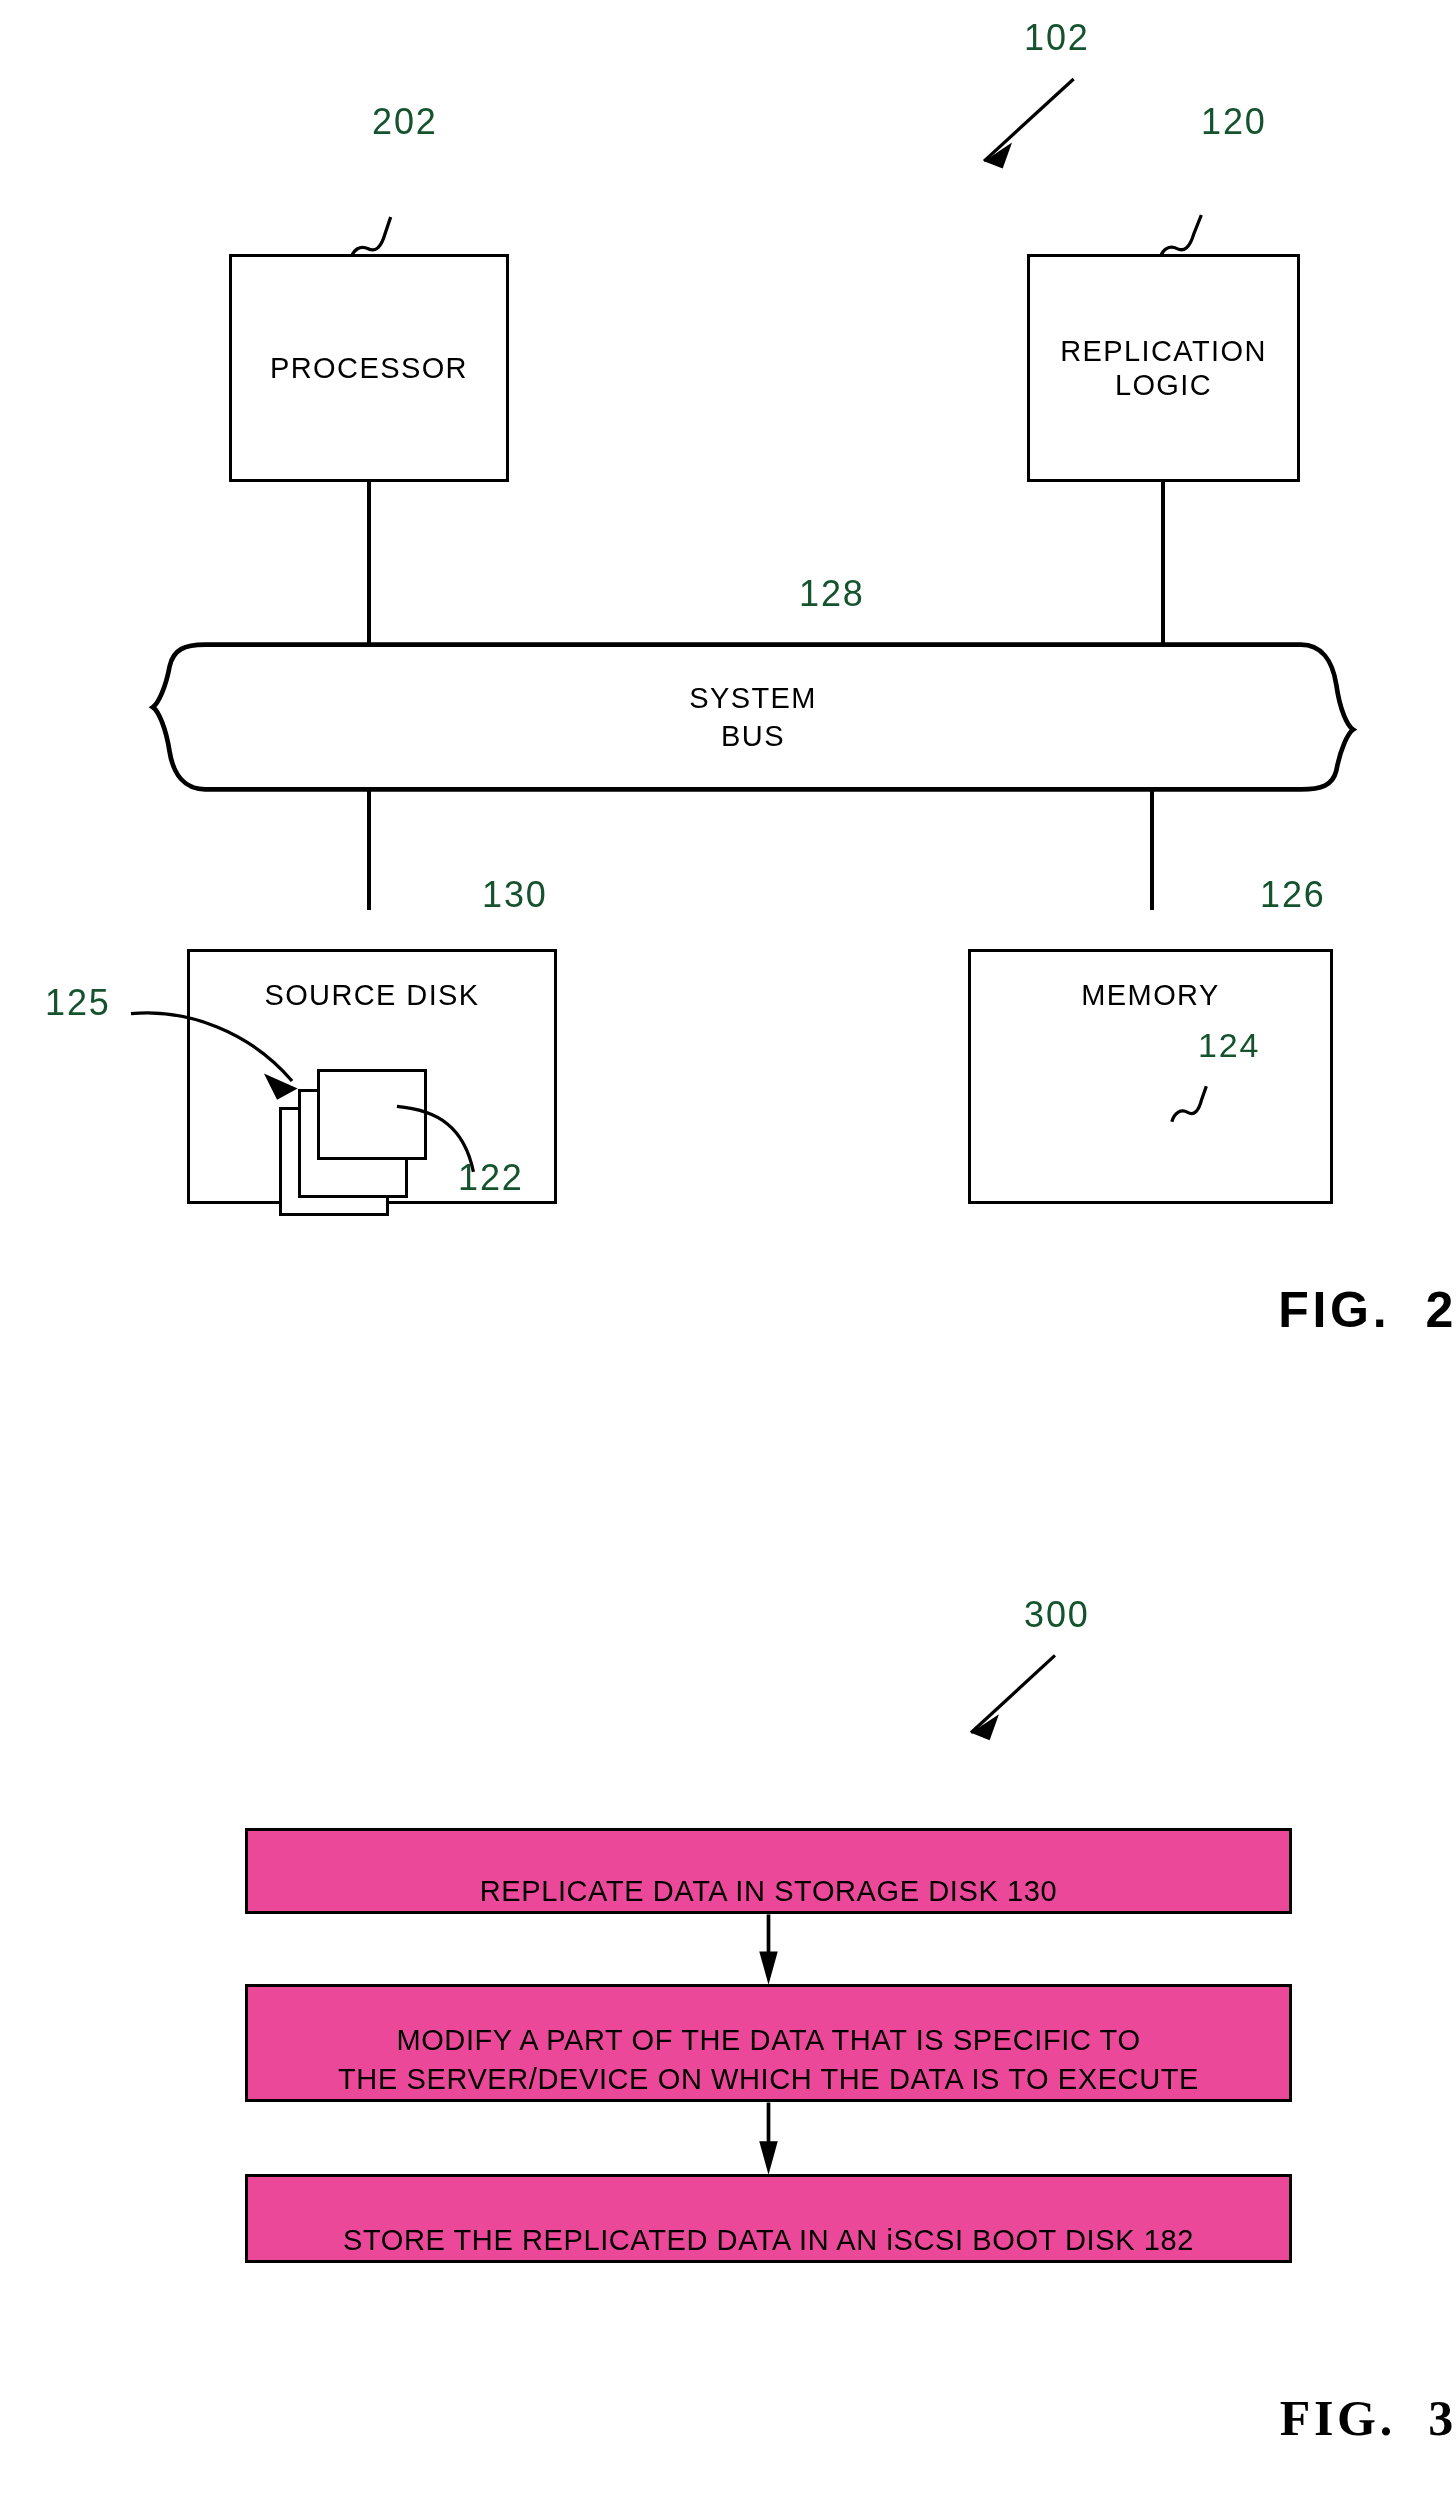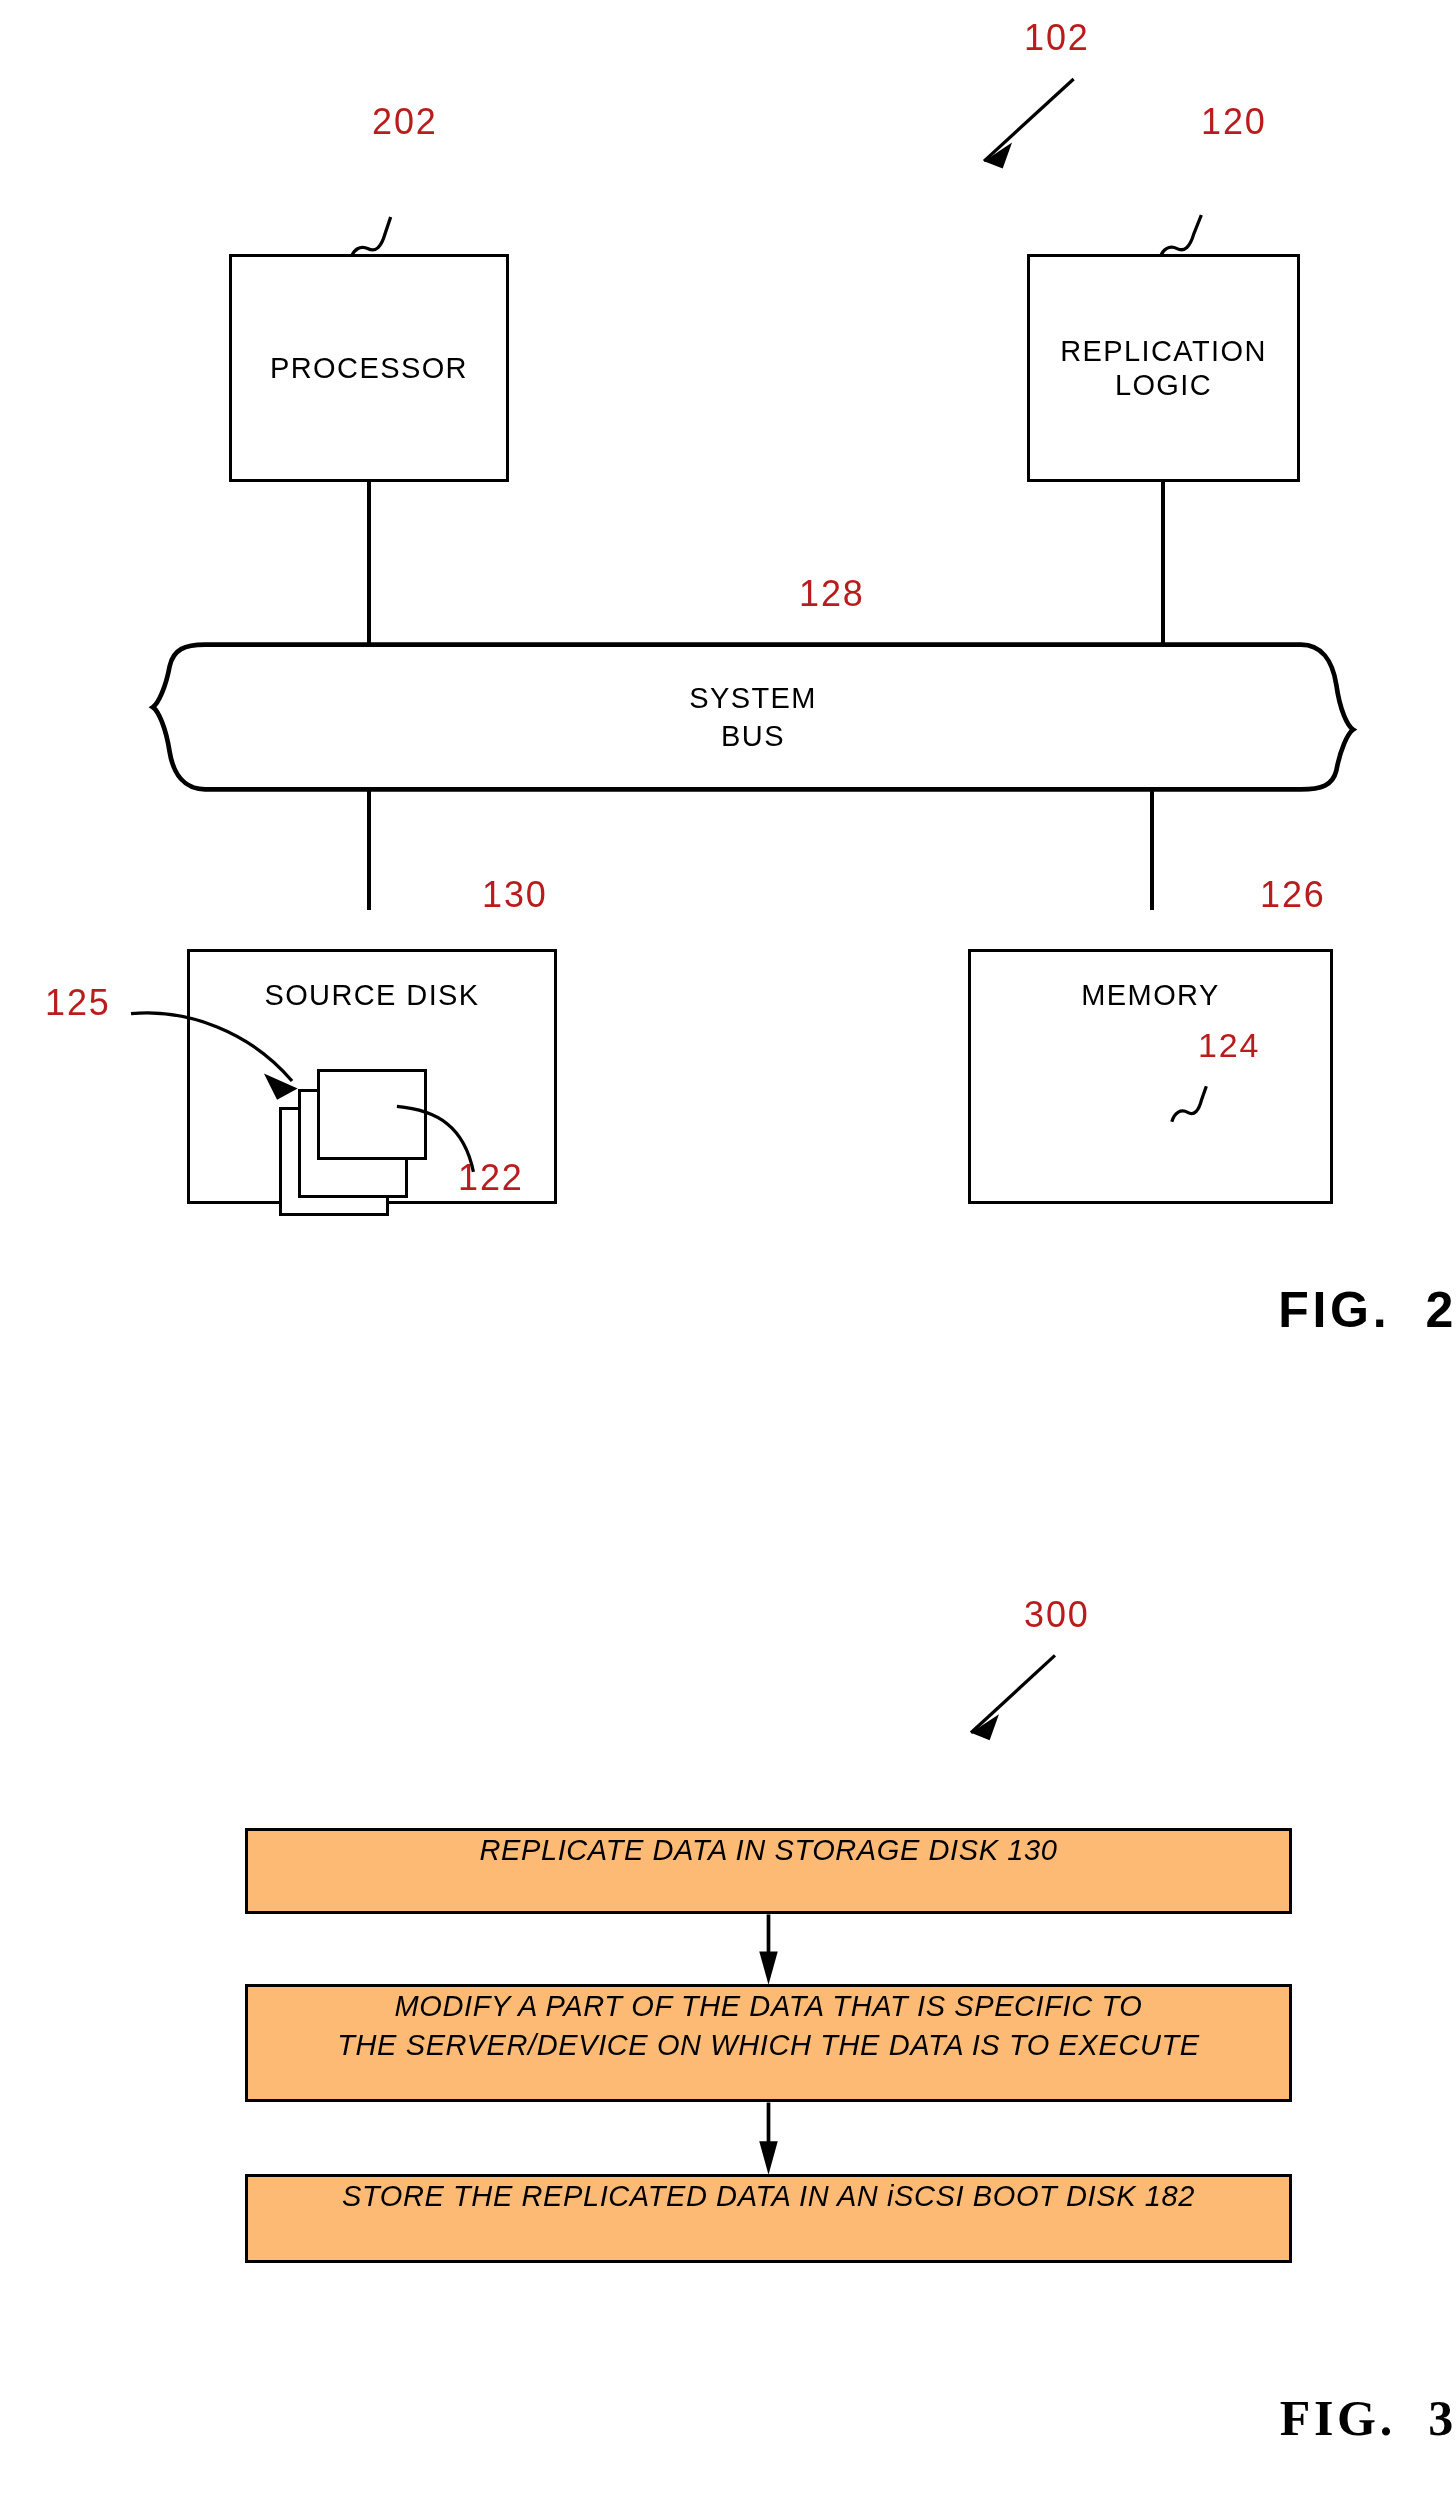--- a/index.html
+++ b/index.html
@@ -18,21 +18,21 @@
 
   
   .abs { position: absolute; }
 
   
   .refnum {
     position: absolute;
     font-family: "Liberation Sans", sans-serif;
     font-size: 36px;
     letter-spacing: 1.9px;
-    color: #b91c1c;
+    color: #14532d;
     white-space: nowrap;
     font-weight: 400;
   }
 
   
   .box {
     position: absolute;
     border: 3.7px solid #000;
     background: #fff;
     box-sizing: border-box;
@@ -75,26 +75,25 @@
     position: absolute;
     border: 3.7px solid #000;
     background: #fff;
     box-sizing: border-box;
   }
 
   
   .fbox {
     position: absolute;
     border: 3.7px solid #000;
-    background: #fdba74;
+    background: #ec4899;
     box-sizing: border-box;
     display: flex;
-    align-items: flex-start;
+    align-items: flex-end;
     justify-content: center;
-    font-style: italic;
   }
   .fbox-text {
     font-family: "Liberation Sans", sans-serif;
     font-size: 29px;
     letter-spacing: 0.6px;
     line-height: 1.35;
     text-align: center;
     white-space: pre-line;
     padding: 0 9.3px;
   }

